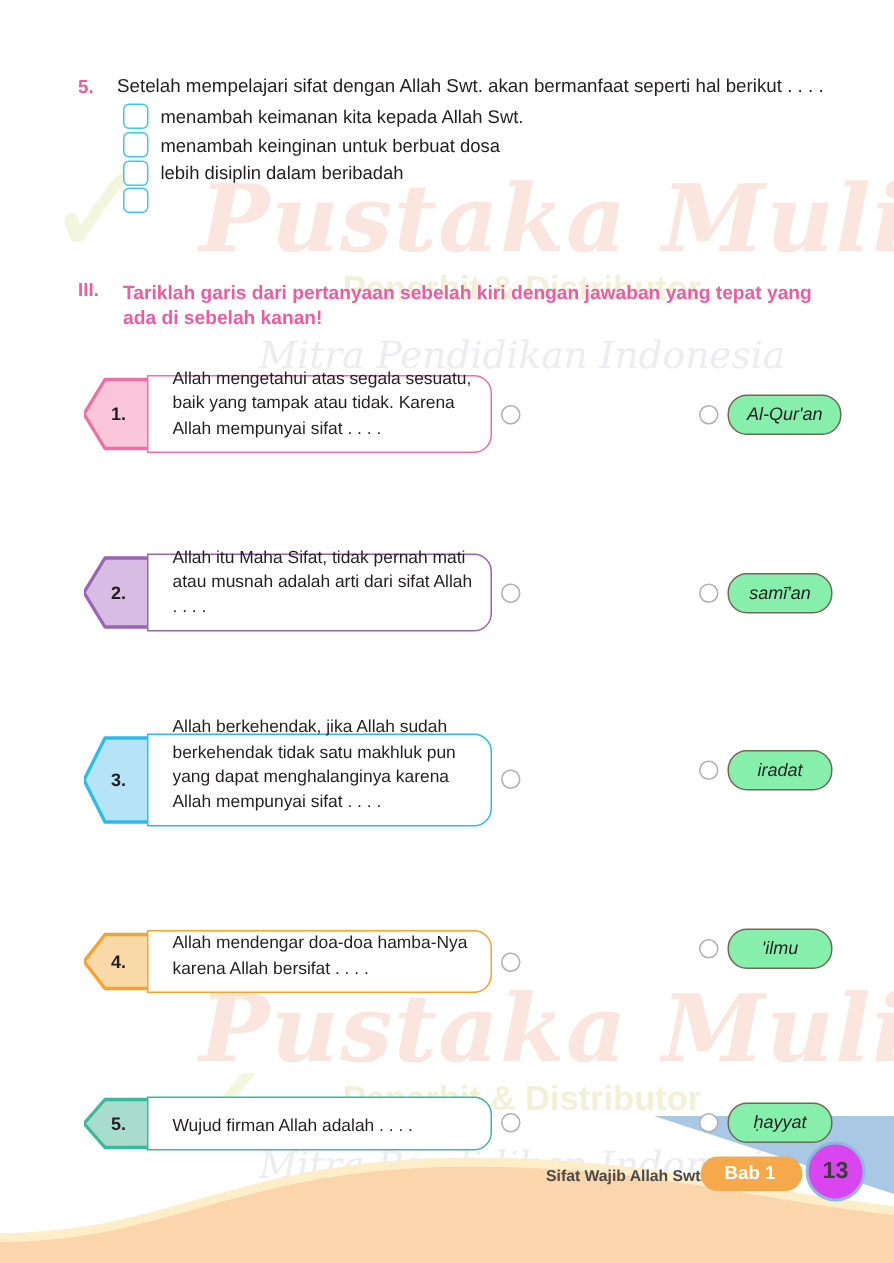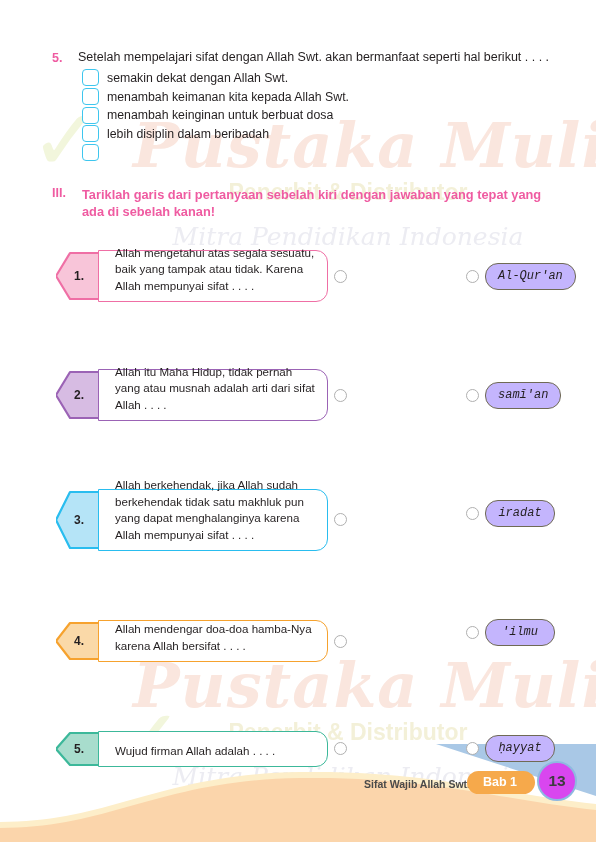--- a/index.html
+++ b/index.html
@@ -126,26 +126,26 @@
     border-radius: 50%;
     background: #ffffff;
     z-index: 4;
   }
   .dot-left  { left: 334px; }
   .dot-right { left: 466px; }
 
   .ans {
     position: absolute; left: 485px;
     min-width: 70px;
-    background: #c4b5fd;
+    background: #86efac;
     border: 1.4px solid #6f6a55;
     border-radius: 13px;
     text-align: center;
     padding: 5px 12px 6px;
-    font-family: Liberation Mono, monospace;
+    font-family: Liberation Sans, sans-serif;
     font-style: italic;
     font-size: 12px;
     color: #231f20;
     z-index: 4;
     white-space: nowrap;
   }
 
   
   .footer { position: absolute; left: 0; bottom: 0; width: 596px; height: 95px; z-index: 5; }
   .f-label {
@@ -204,24 +204,20 @@
   </svg>
 
   <div class="content">
 
     <div class="q5">
       <div class="q5-row">
         <div class="q5-num">5.</div>
         <div class="q5-stem">Setelah mempelajari sifat dengan Allah Swt. akan bermanfaat seperti hal berikut . . . .</div>
       </div>
       <div class="opt-list">
-        <div class="opt-row">
-          <div class="cbox"></div>
-          <div class="opt-text">semakin dekat dengan Allah Swt.</div>
-        </div>
         <div class="opt-row">
           <div class="cbox"></div>
           <div class="opt-text">menambah keimanan kita kepada Allah Swt.</div>
         </div>
         <div class="opt-row">
           <div class="cbox"></div>
           <div class="opt-text">menambah keinginan untuk berbuat dosa</div>
         </div>
         <div class="opt-row">
           <div class="cbox"></div>
@@ -250,21 +246,21 @@
       <div class="dot dot-right" style="top:20px;"></div>
       <div class="ans" style="top:13px;">Al-Qur'an</div>
     </div>
 
     <div class="match-row" style="top:369px; height:52px;">
       <svg class="tab" viewBox="0 0 56 52" preserveAspectRatio="none">
         <path d="M14,3 L56,3 L56,49 L14,49 L0,26 Z" fill="#d7bce3" stroke="#9b63b5" stroke-width="2.2" stroke-linejoin="round"></path>
       </svg>
       <div class="tab-num" style="top:19px;">2.</div>
       <div class="bubble" style="height:52px; border-color:#9b63b5;">
-        <div class="bubble-txt">Allah itu Maha Hidup, tidak pernah yang atau musnah adalah arti dari sifat Allah . . . .</div>
+        <div class="bubble-txt">Allah itu Maha Sifat, tidak pernah mati atau musnah adalah arti dari sifat Allah . . . .</div>
       </div>
       <div class="dot dot-left" style="top:20px;"></div>
       <div class="dot dot-right" style="top:20px;"></div>
       <div class="ans" style="top:13px;">samī'an</div>
     </div>
 
     <div class="match-row" style="top:489px; height:62px;">
       <svg class="tab" viewBox="0 0 56 62" preserveAspectRatio="none">
         <path d="M14,3 L56,3 L56,59 L14,59 L0,31 Z" fill="#b5e4f7" stroke="#29bdef" stroke-width="2.2" stroke-linejoin="round"></path>
       </svg>

